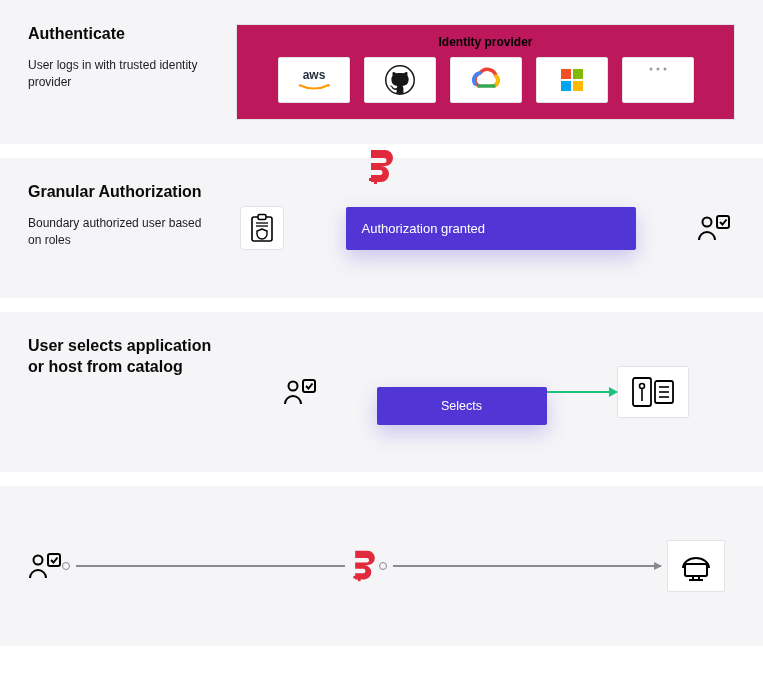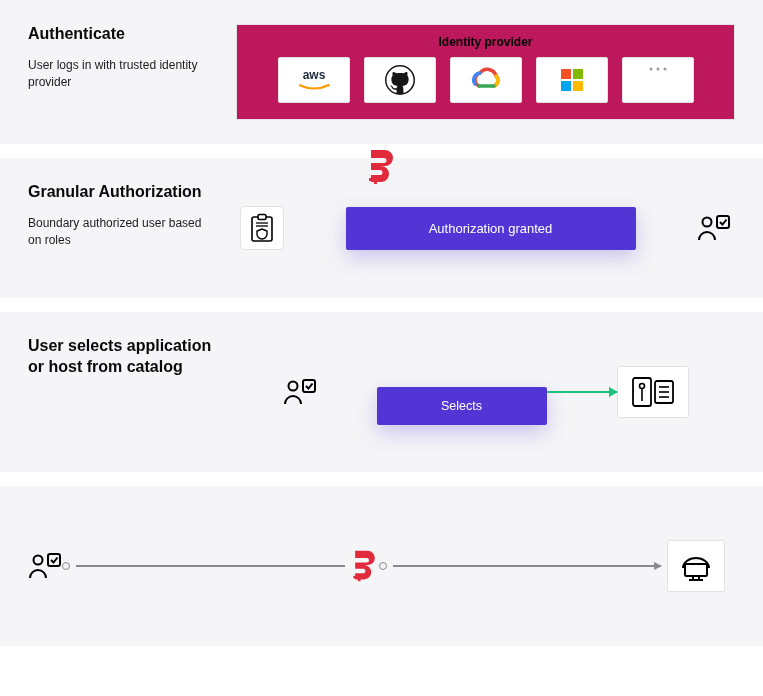--- a/index.html
+++ b/index.html
@@ -78,23 +78,23 @@
     left: 50%;
     transform: translateX(-50%);
     bottom: -42px;
     z-index: 5;
   }
   
   .auth-bar {
     background: #5136d5;
     color: #fff;
     font-size: 13px;
-    padding: 14px 0;
+    padding: 14px 16px;
     width: 290px;
-    text-align: center;
+    text-align: left;
     border-radius: 2px;
     box-shadow: 0 8px 20px rgba(81,54,213,0.25);
   }
   .icon-box {
     width: 44px;
     height: 44px;
     background: #fff;
     border: 1px solid #e3e3e6;
     border-radius: 4px;
     display: flex;

